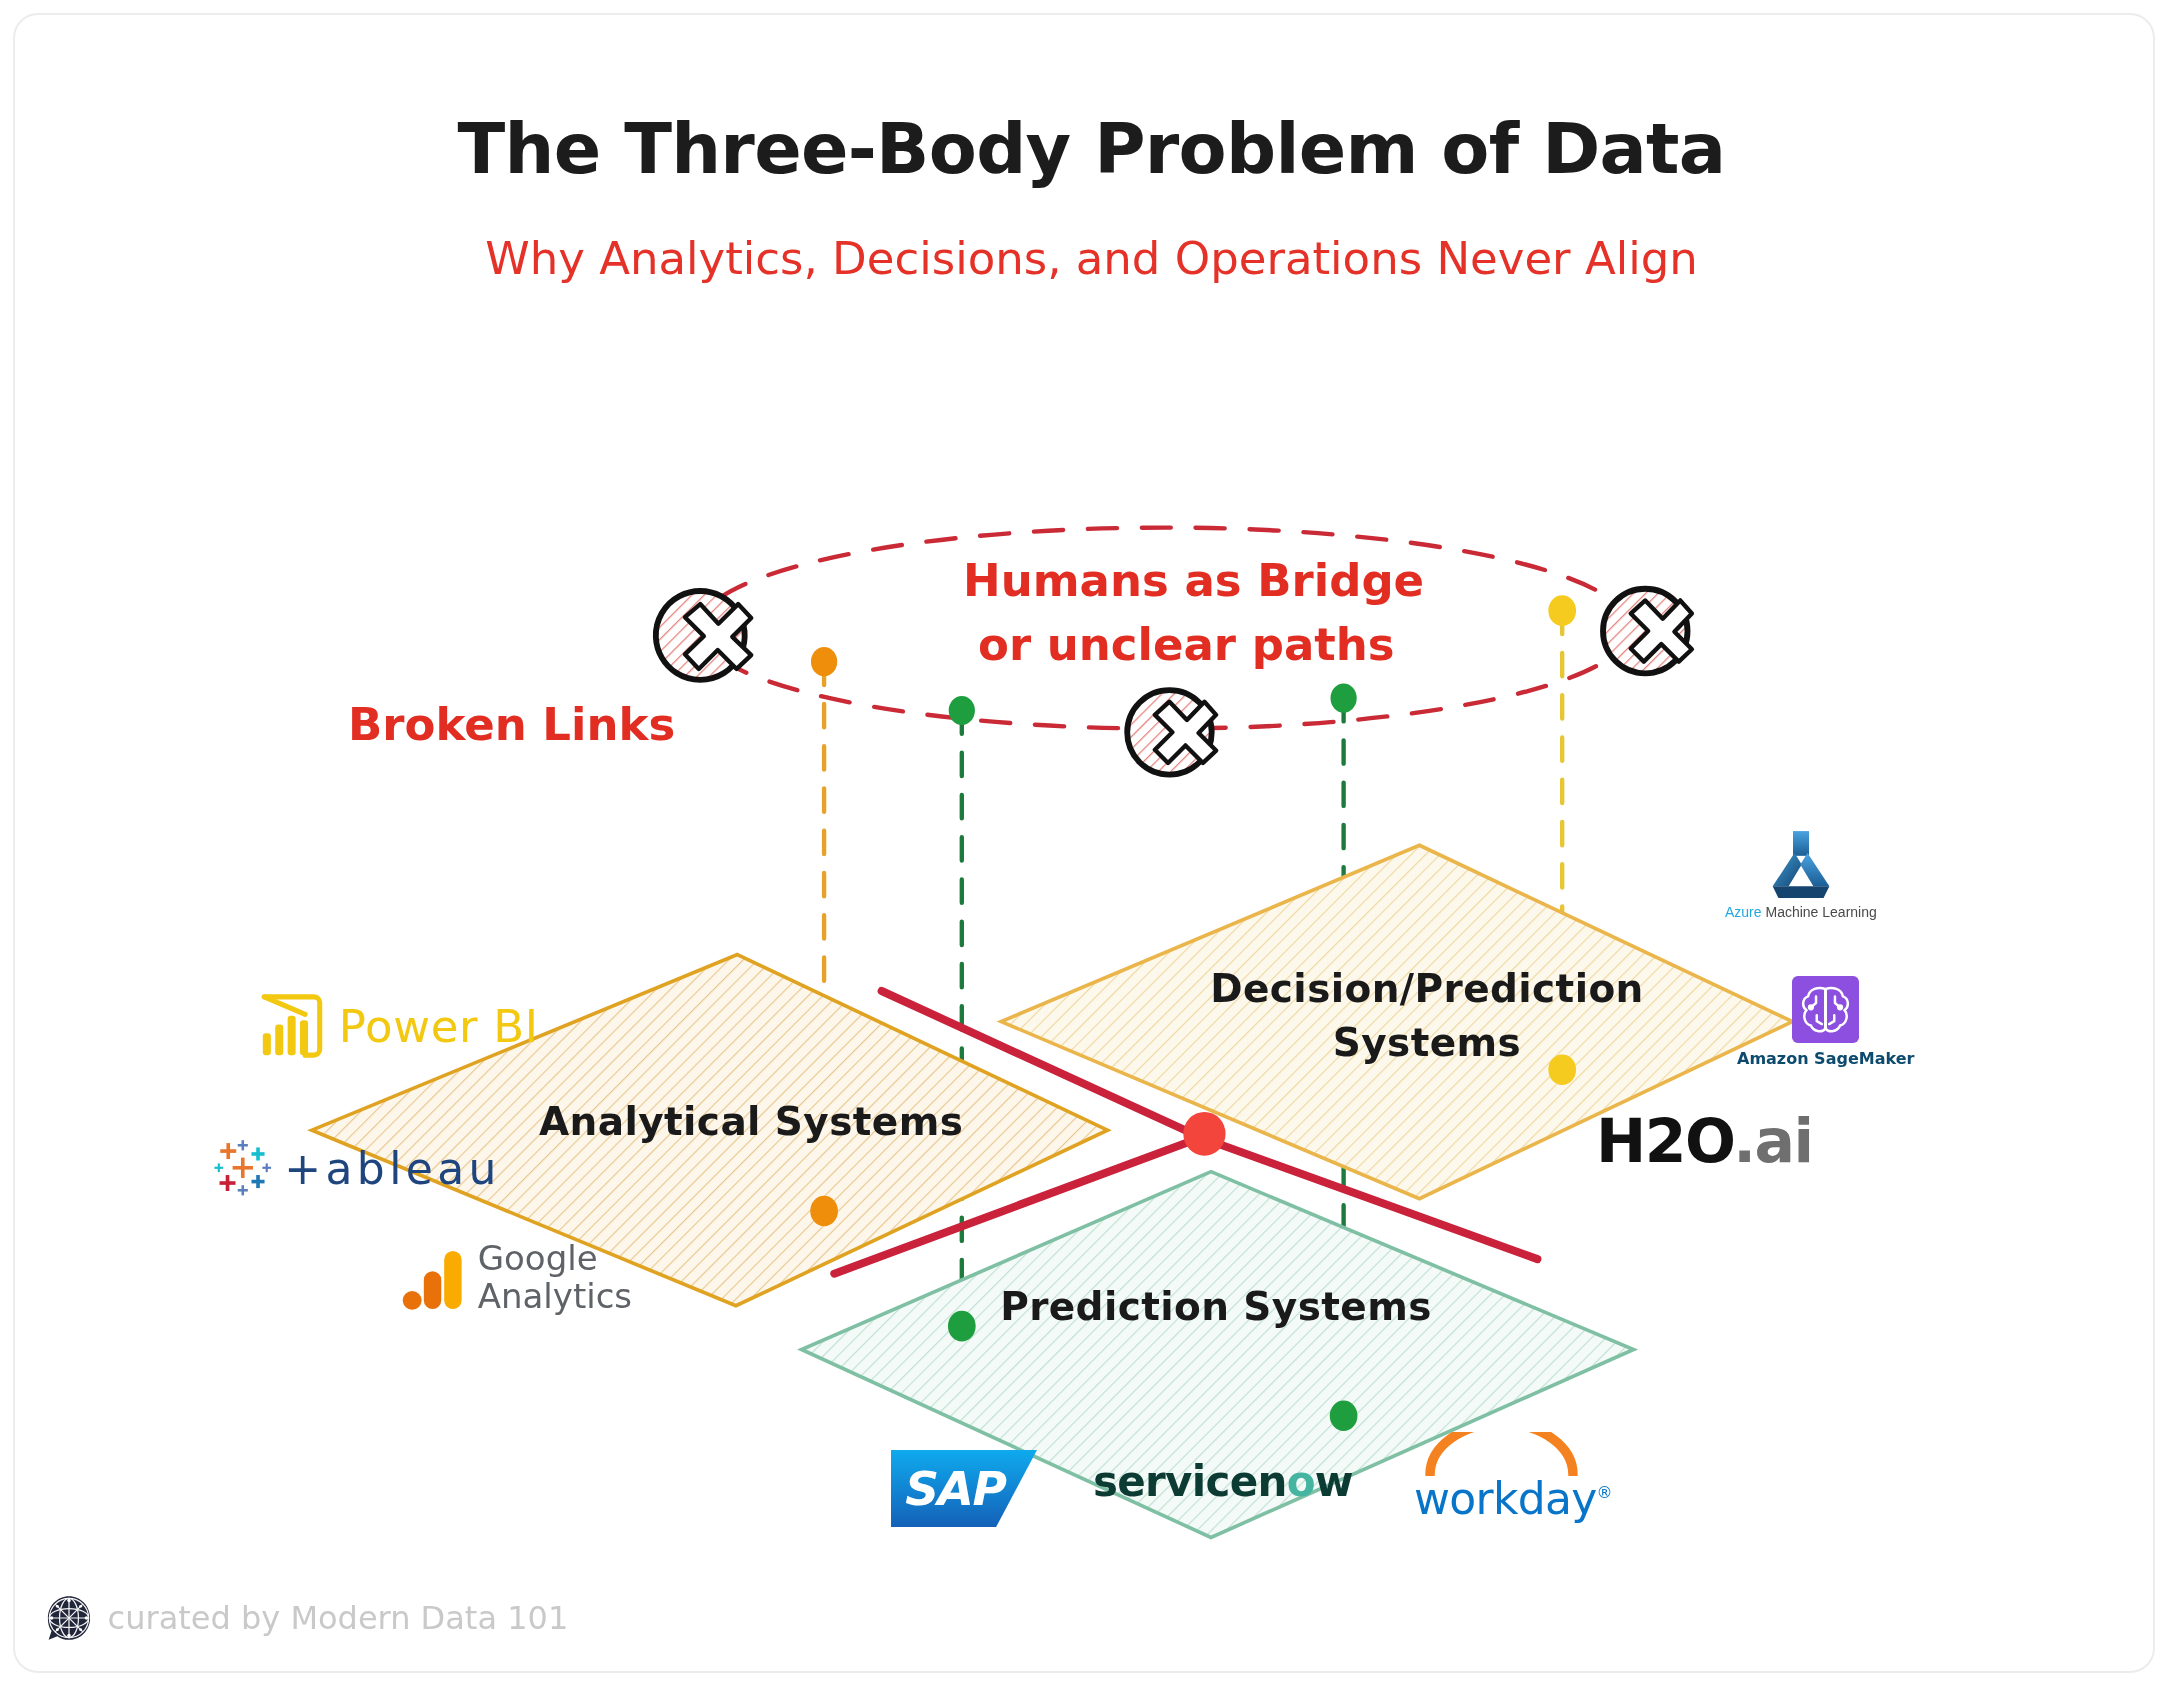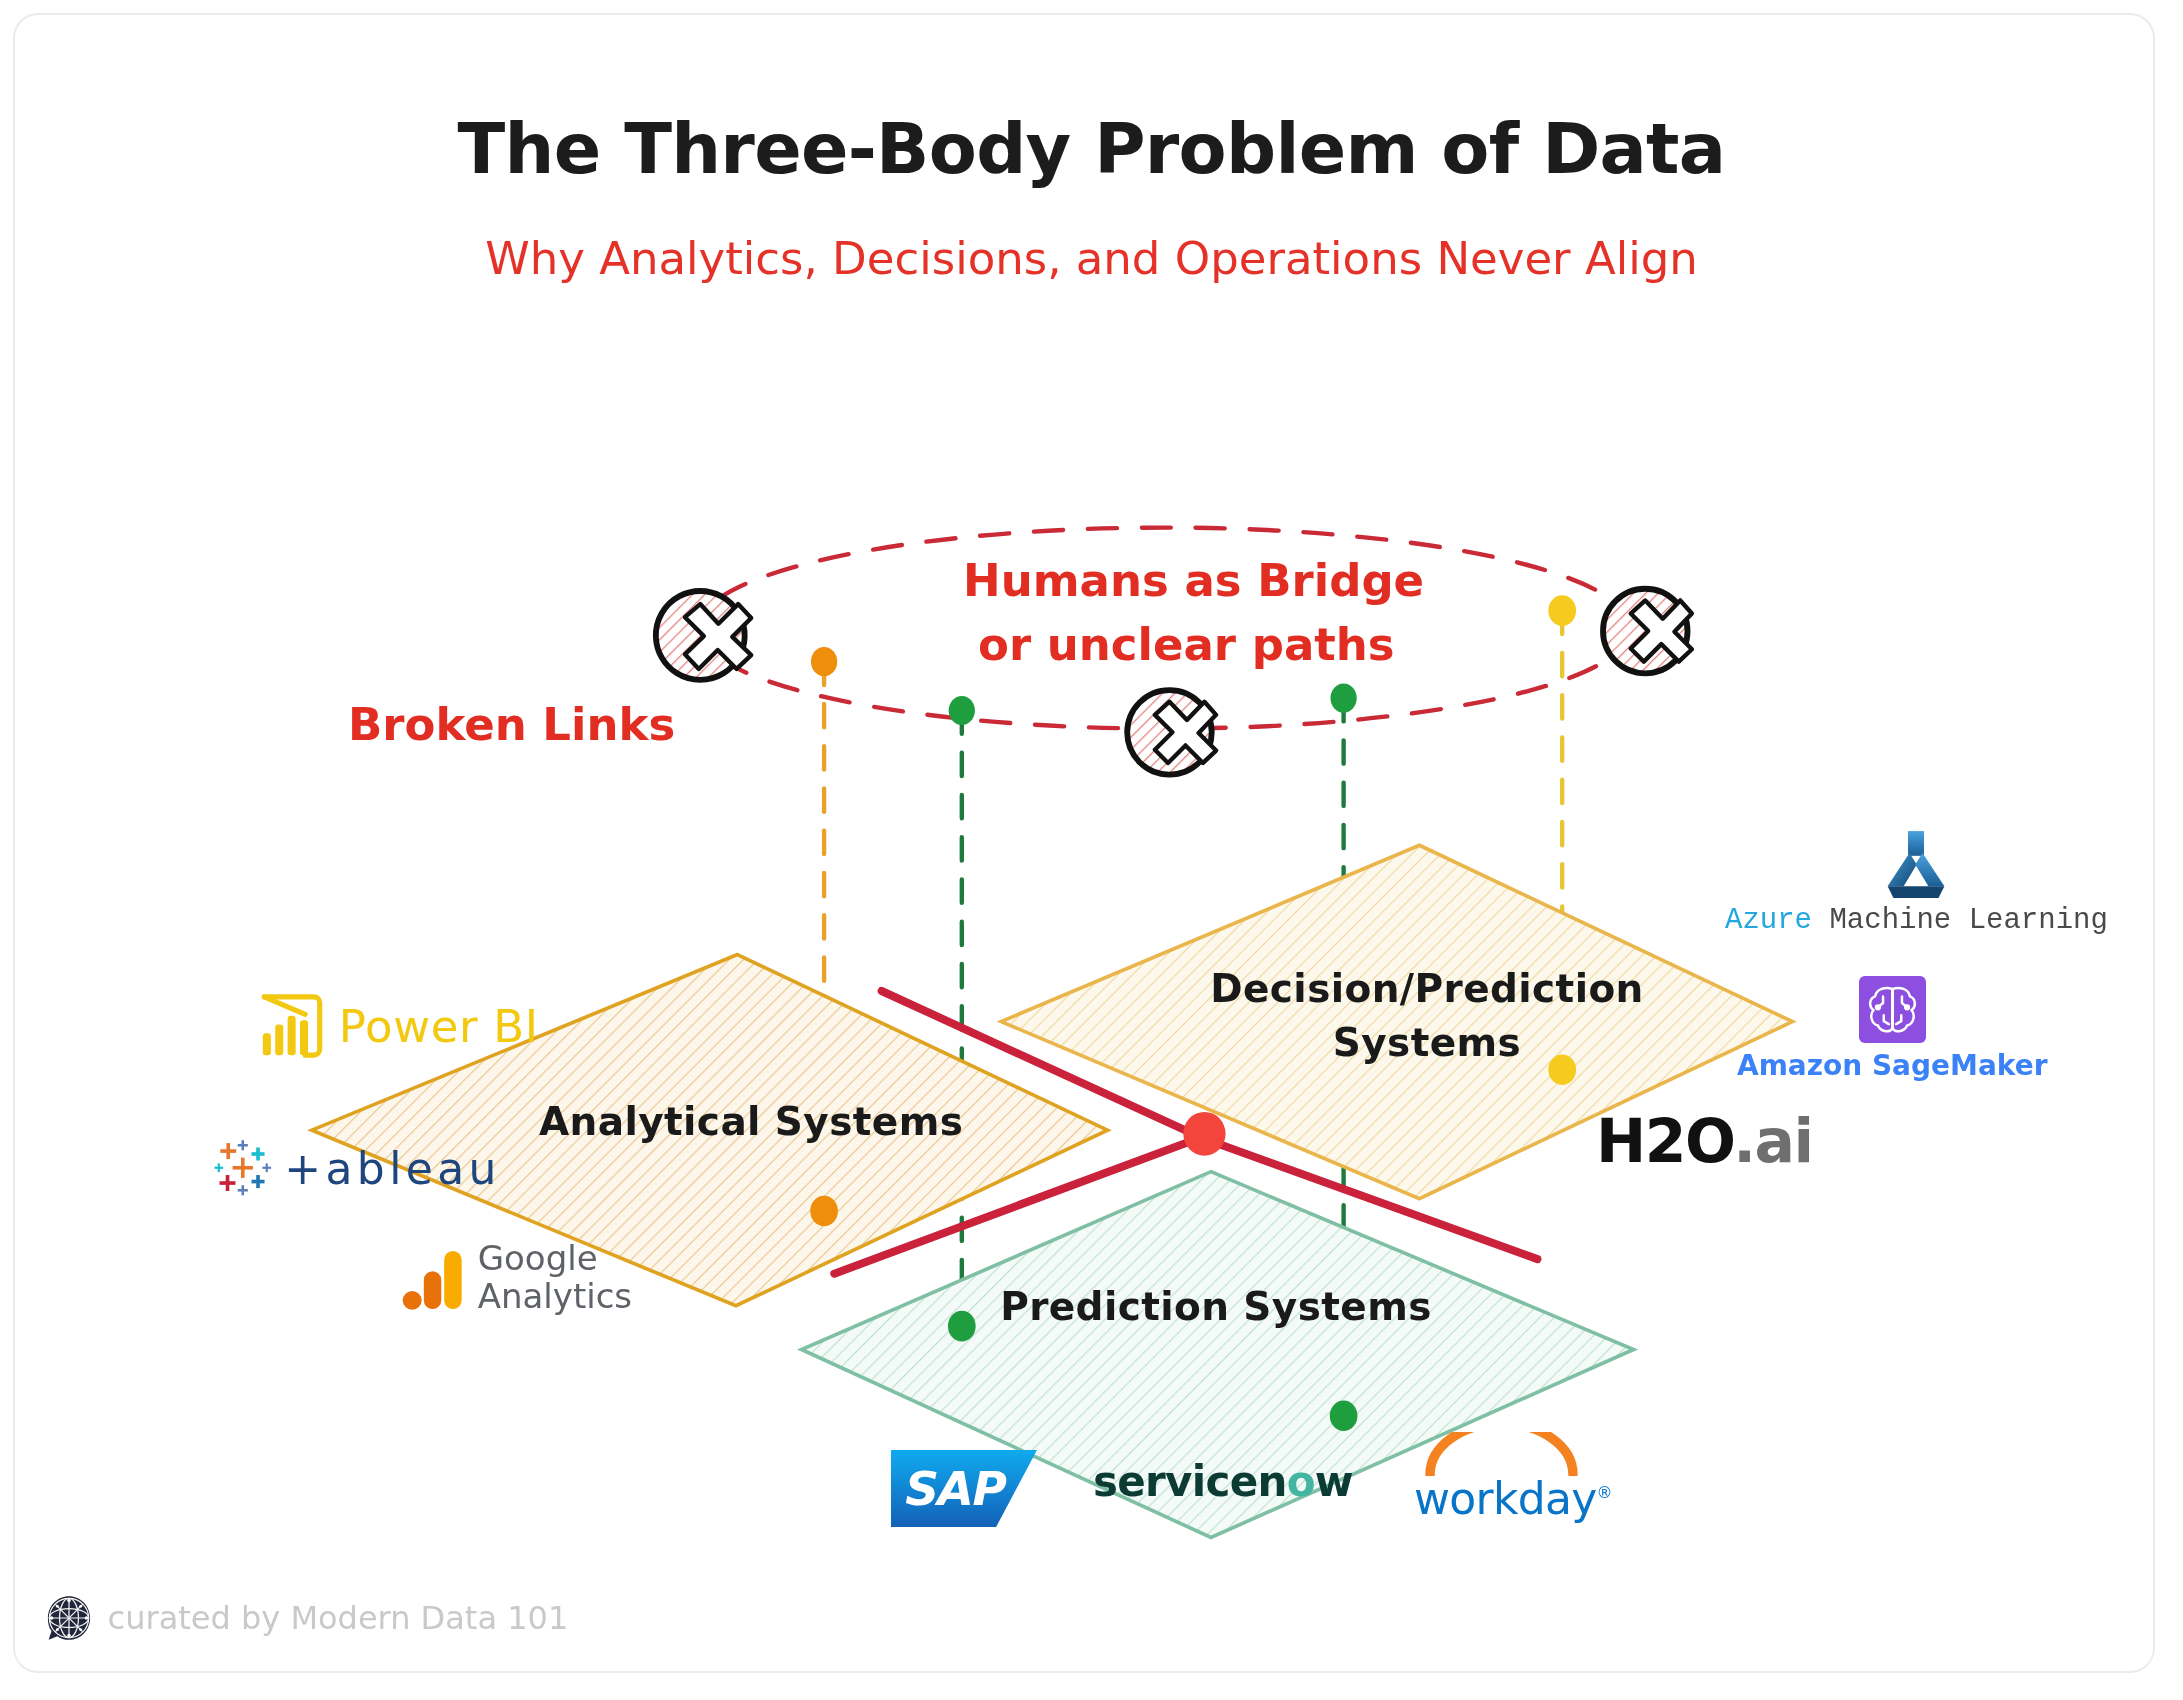--- a/index.html
+++ b/index.html
@@ -10,24 +10,24 @@
   .t-title{position:absolute;left:0;width:2183px;text-align:center;top:108px;font-family:"DejaVu Sans",sans-serif;font-size:70px;font-weight:700;color:#1c1c1c;letter-spacing:-0.7px;}
   .t-sub{position:absolute;left:0;width:2183px;text-align:center;top:232px;font-family:"DejaVu Sans",sans-serif;font-size:45px;font-weight:500;color:#e53228;}
   .anno{position:absolute;color:#e22d22;font-size:41px;font-weight:700;font-family:"DejaVu Sans",sans-serif;white-space:nowrap;}
   .plate-label{position:absolute;color:#1a1a1a;font-size:39px;font-weight:700;font-family:"DejaVu Sans",sans-serif;text-align:center;white-space:nowrap;letter-spacing:0.4px;}
   
   .logo{position:absolute;}
   .pbi-wrap{display:flex;align-items:center;gap:11.7px;}
   .pbi-text{font-size:45px;color:#F2C811;font-weight:400;font-family:"DejaVu Sans",sans-serif;letter-spacing:0.7px;}
   .tab-text{font-size:44px;color:#1f457e;font-weight:400;letter-spacing:4.4px;font-family:"DejaVu Sans",sans-serif;}
   .ga-text{font-size:34px;color:#5f6368;line-height:1.12;font-family:"DejaVu Sans",sans-serif;}
-  .azure-text{font-size:29px;font-family:Liberation Mono, monospace;white-space:nowrap;}
+  .azure-text{font-size:14px;font-family:Liberation Sans, sans-serif;white-space:nowrap;}
   .azure-a{color:#24a7de;}
   .azure-b{color:#4a4a4a;}
-  .sm-text{font-size:28px;font-weight:700;color:#3b82f6;font-family:"DejaVu Sans",sans-serif;white-space:nowrap;}
+  .sm-text{font-size:16px;font-weight:700;color:#0c4a6e;font-family:"DejaVu Sans",sans-serif;white-space:nowrap;}
   .h2o-text{font-size:60px;font-weight:700;font-family:"DejaVu Sans",sans-serif;letter-spacing:-1.5px;}
   .h2o-a{color:#111;}
   .h2o-b{color:#6f6f6f;}
   .sap-box{width:146px;height:77px;background:linear-gradient(180deg,#0faaee 0%,#1461b8 100%);clip-path:polygon(0 0,100% 0,72% 100%,0 100%);display:flex;align-items:center;justify-content:center;}
   .sap-word{color:#fff;font-size:47px;font-weight:700;font-style:italic;letter-spacing:-1.5px;transform:translateX(-8.7px);font-family:"DejaVu Sans",sans-serif;}
   .sn-text{font-size:42px;font-weight:700;color:#0b3b33;letter-spacing:-0.7px;font-family:"DejaVu Sans",sans-serif;}
   .sn-o{color:#45b5a2;}
   .wd-text{font-size:44px;font-weight:400;color:#0875c9;letter-spacing:-0.7px;font-family:"DejaVu Sans",sans-serif;}
   .wd-r{font-size:16px;vertical-align:super;}
   .footer{position:absolute;left:45px;top:1594px;display:flex;align-items:center;gap:14.6px;}

